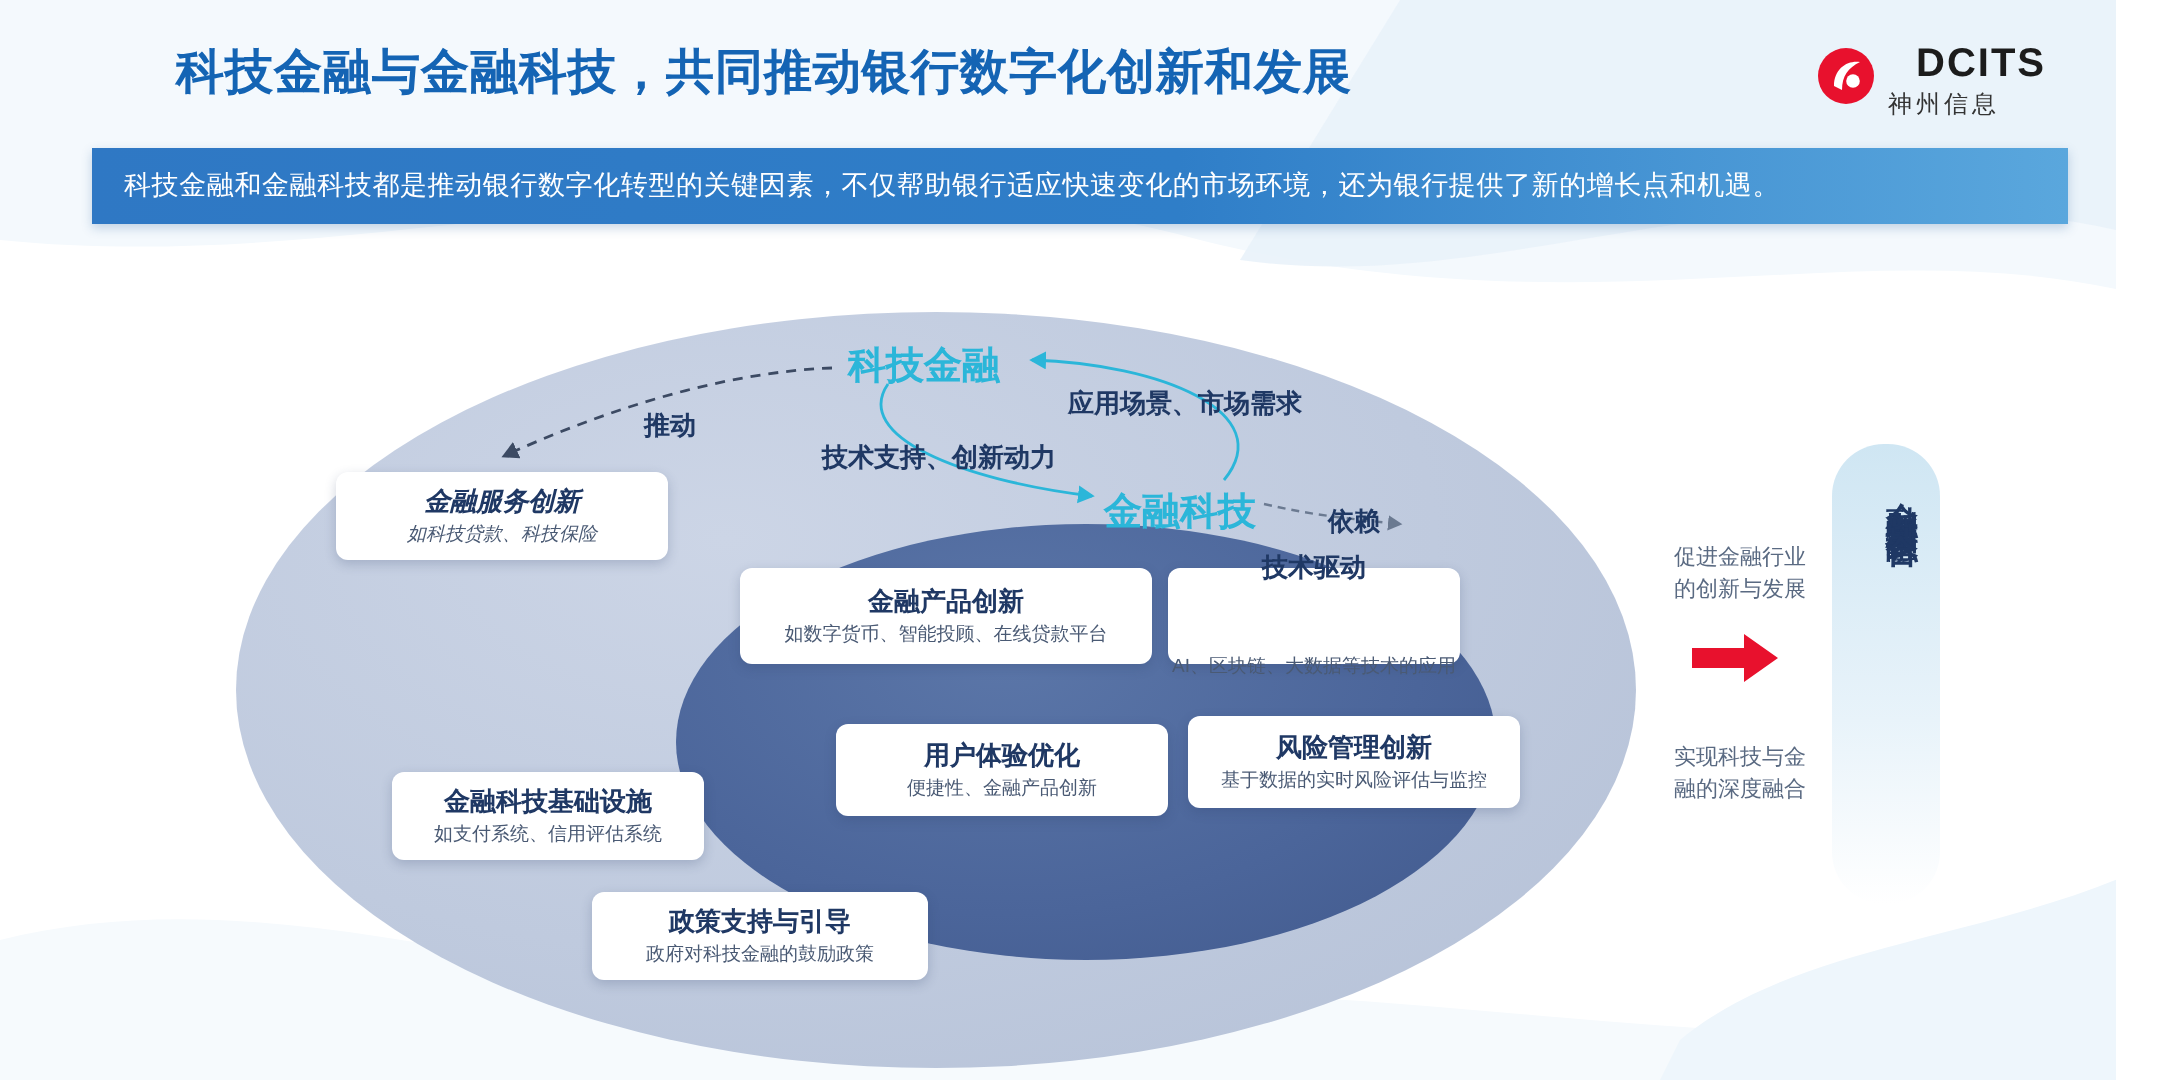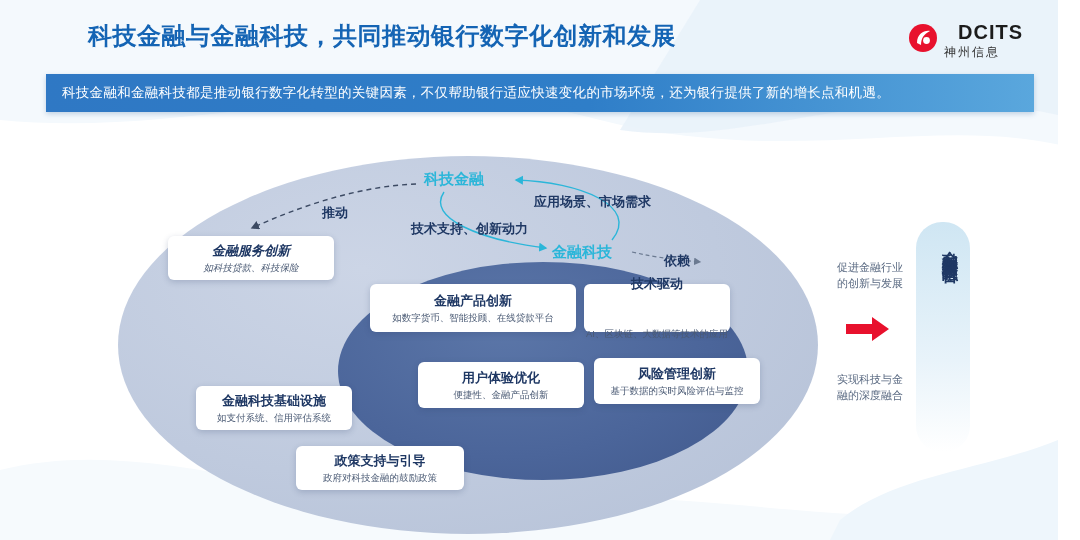--- a/index.html
+++ b/index.html
@@ -152,21 +152,21 @@
   #card-r3 { left: 418px; top: 362px; width: 166px; height: 46px; }
   #card-r4 { left: 594px; top: 358px; width: 166px; height: 46px; }
 
   
   .lbl {
     position: absolute;
     white-space: nowrap;
   }
   .lbl-cyan {
     color: #2bb6d9;
-    font-size: 15px;
+    font-size: 19px;
     font-weight: bold;
   }
   .lbl-dark {
     color: #1f3864;
     font-size: 13px;
     font-weight: bold;
   }
   #lbl-kjjr { left: 424px; top: 170px; }
   #lbl-jrkj { left: 552px; top: 243px; }
   #lbl-tuidong  { left: 322px; top: 204px; }
@@ -198,21 +198,21 @@
     line-height: 1.05;
   }
   .side-note {
     position: absolute;
     width: 72px;
     font-size: 11px;
     color: #5a6a82;
     line-height: 1.45;
     text-align: center;
   }
-  #note-top { left: 834px; top: 260px; }
+  #note-top { left: 834px; top: 272px; }
   #note-bot { left: 834px; top: 372px; }
   .arrow-red {
     position: absolute;
     left: 846px;
     top: 316px;
     width: 44px;
     height: 26px;
   }
 
   svg.overlay {

